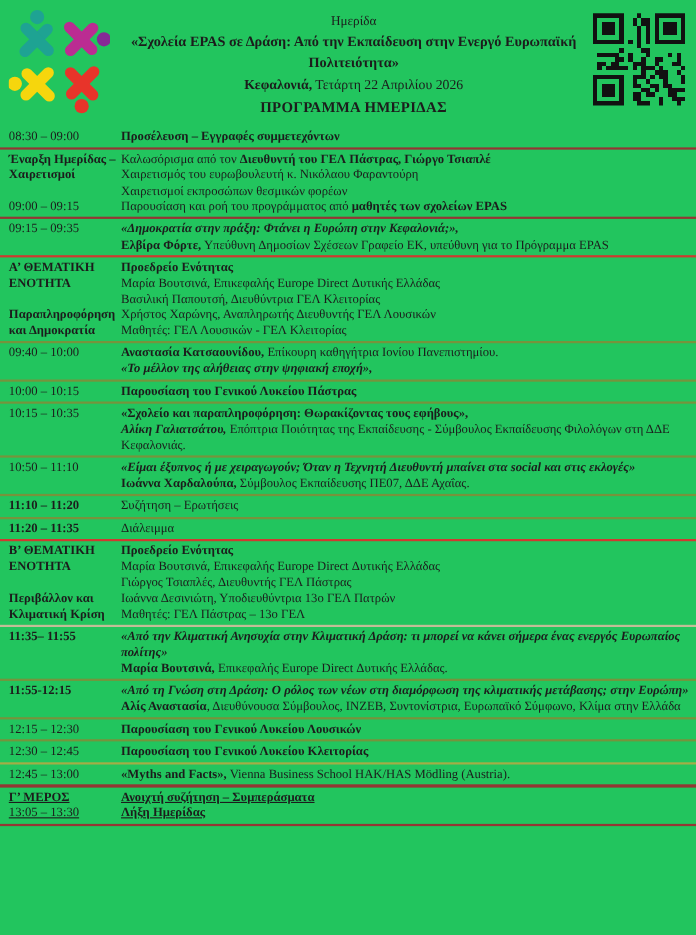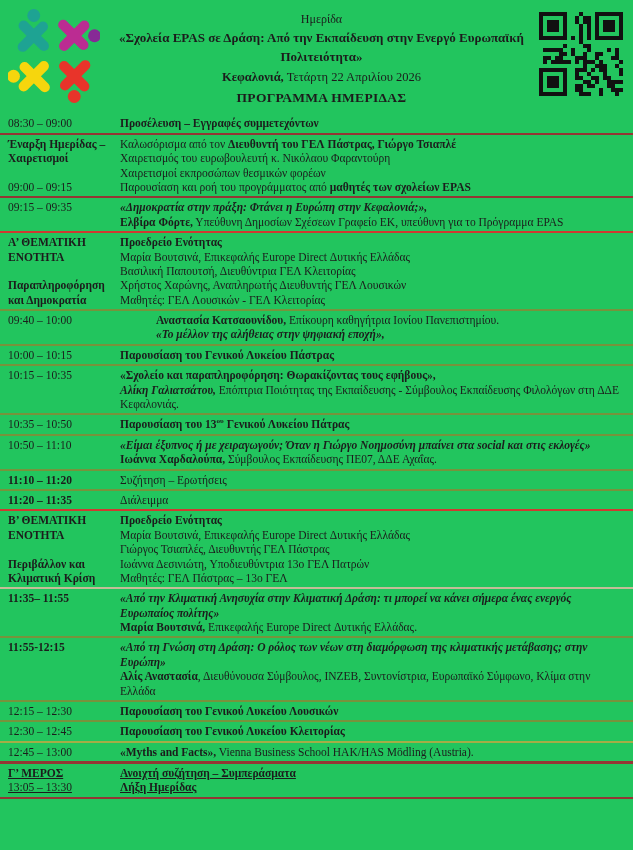--- a/index.html
+++ b/index.html
@@ -18,21 +18,21 @@
   .ht-date{font-size:12.5px;margin-top:3px;}
   .ht-date .loc{font-weight:bold;}
   .qr-box{width:86px;flex:none;padding-top:4px;}
   .program-heading{
     text-align:center;font-weight:bold;font-size:13.5px;margin-top:5px;letter-spacing:.3px;
   }
   
   .table{margin-top:7px;}
   .row{display:flex;padding:2px 0 2px 0;}
   .cell{box-sizing:border-box;}
-  .cell.left{width:120px;flex:none;padding-left:8px;}
+  .cell.left{width:110px;flex:none;padding-left:8px;}
   .cell.right{flex:1;padding-right:5px;}
   .tline{min-height:14.4px;}
   .tline.spacer{height:12px;}
   .b{font-weight:bold;}
   .i{font-style:italic;}
   .sup{font-size:0.62em;vertical-align:super;}
   .qr-svg rect{fill:#111;}
 </style>
 </head>
 <body>
@@ -327,21 +327,21 @@
           <div class="tline"><span class="b">και Δημοκρατία</span></div>
         </div>
         <div class="cell right">
           <div class="tline"><span class="b">Προεδρείο Ενότητας</span></div>
           <div class="tline"><span>Μαρία Βουτσινά, Επικεφαλής Europe Direct Δυτικής Ελλάδας</span></div>
           <div class="tline"><span>Βασιλική Παπουτσή, Διευθύντρια ΓΕΛ Κλειτορίας</span></div>
           <div class="tline"><span>Χρήστος Χαρώνης, Αναπληρωτής Διευθυντής ΓΕΛ Λουσικών</span></div>
           <div class="tline"><span>Μαθητές:  ΓΕΛ Λουσικών  -  ΓΕΛ Κλειτορίας</span></div>
         </div>
       </div>
-      <div class="row" style="border-bottom: 2px solid rgb(119, 147, 60); gap: 36px;">
+      <div class="row" style="border-bottom: 2px solid rgb(119, 147, 60);">
         <div class="cell left">
           <div class="tline"><span>09:40 – 10:00</span></div>
         </div>
         <div class="cell right">
           <div class="tline"><span class="b">Αναστασία Κατσαουνίδου,</span><span> Επίκουρη καθηγήτρια Ιονίου Πανεπιστημίου.</span></div>
           <div class="tline"><span class="b i">«Το μέλλον της αλήθειας στην ψηφιακή εποχή»,</span></div>
         </div>
       </div>
       <div class="row" style="border-bottom: 2px solid rgb(119, 147, 60);">
         <div class="cell left">
@@ -355,32 +355,24 @@
         <div class="cell left">
           <div class="tline"><span>10:15 – 10:35</span></div>
         </div>
         <div class="cell right">
           <div class="tline"><span class="b">«Σχολείο και παραπληροφόρηση: Θωρακίζοντας τους εφήβους»,</span></div>
           <div class="tline"><span class="b i">Αλίκη Γαλιατσάτου,</span><span> Επόπτρια Ποιότητας της Εκπαίδευσης - Σύμβουλος Εκπαίδευσης Φιλολόγων στη ΔΔΕ Κεφαλονιάς.</span></div>
         </div>
       </div>
       <div class="row" style="border-bottom: 2px solid rgb(119, 147, 60);">
         <div class="cell left">
-          <div class="tline"><span>10:35 – 10:50</span></div>
-        </div>
-        <div class="cell right">
-          <div class="tline"><span class="b">Παρουσίαση του 13</span><span class="b sup">ου</span><span class="b"> Γενικού Λυκείου Πάτρας</span></div>
-        </div>
-      </div>
-      <div class="row" style="border-bottom: 2px solid rgb(119, 147, 60);">
-        <div class="cell left">
           <div class="tline"><span>10:50 – 11:10</span></div>
         </div>
         <div class="cell right">
-          <div class="tline"><span class="b i">«Είμαι έξυπνος ή με χειραγωγούν; Όταν η Γιώργο Νοημοσύνη μπαίνει στα social και στις εκλογές»</span></div>
+          <div class="tline"><span class="b i">«Είμαι έξυπνος ή με χειραγωγούν; Όταν η Τεχνητή Διευθυντή μπαίνει στα social και στις εκλογές»</span></div>
           <div class="tline"><span class="b">Ιωάννα Χαρδαλούπα,</span><span> Σύμβουλος Εκπαίδευσης ΠΕ07, ΔΔΕ Αχαΐας.</span></div>
         </div>
       </div>
       <div class="row" style="border-bottom: 2px solid rgb(119, 147, 60);">
         <div class="cell left">
           <div class="tline"><span class="b">11:10 – 11:20</span></div>
         </div>
         <div class="cell right">
           <div class="tline"><span>Συζήτηση – Ερωτήσεις</span></div>
         </div>

